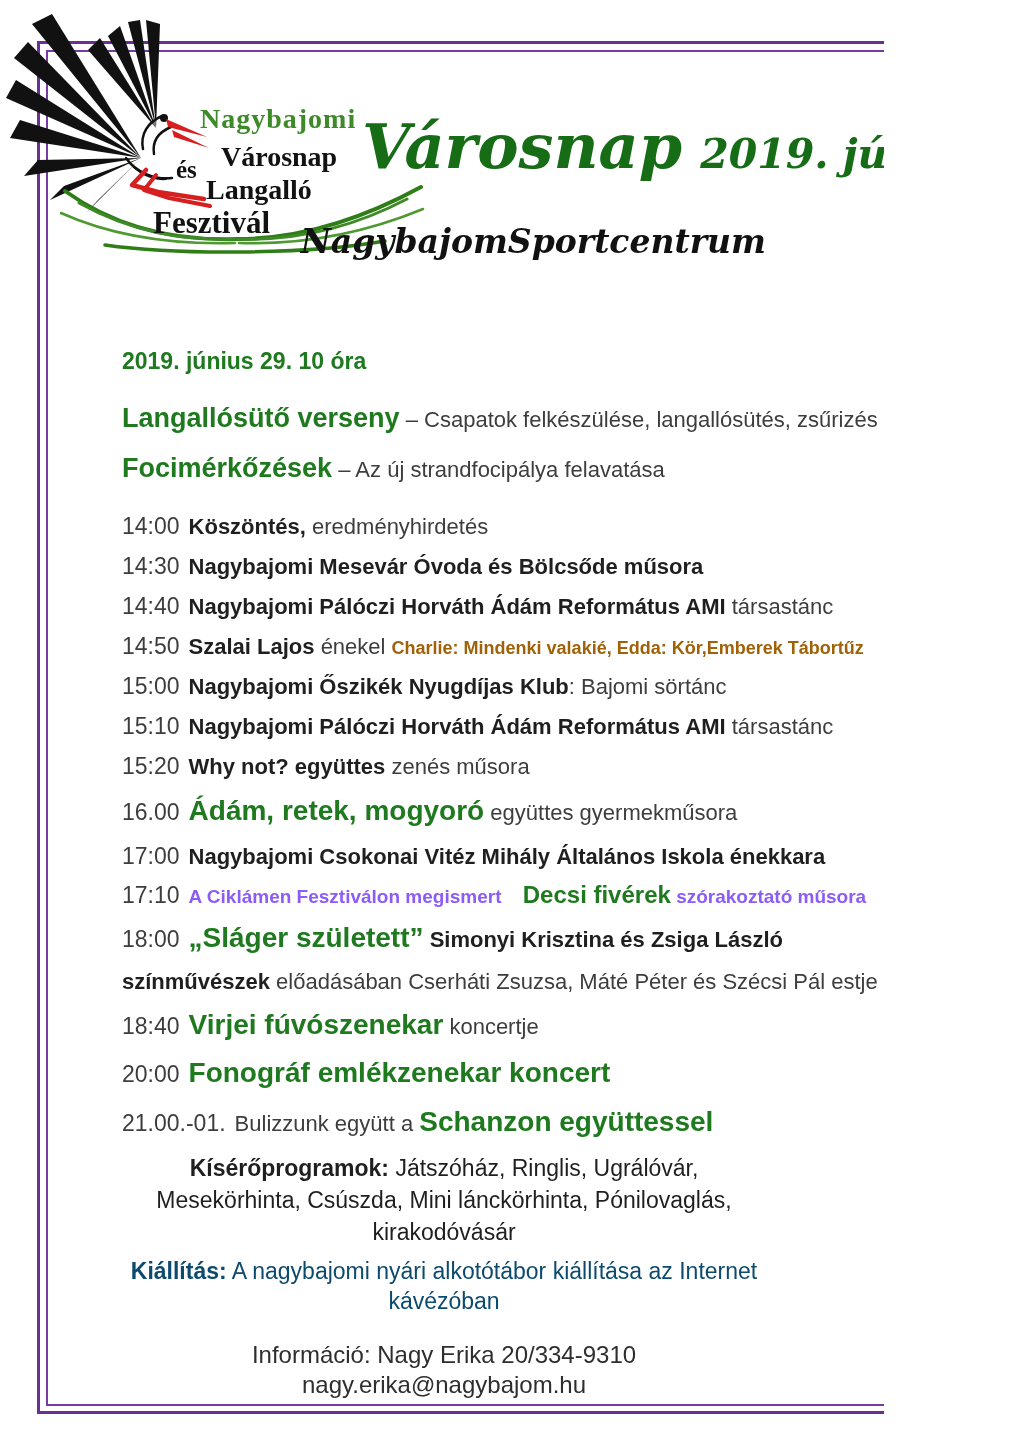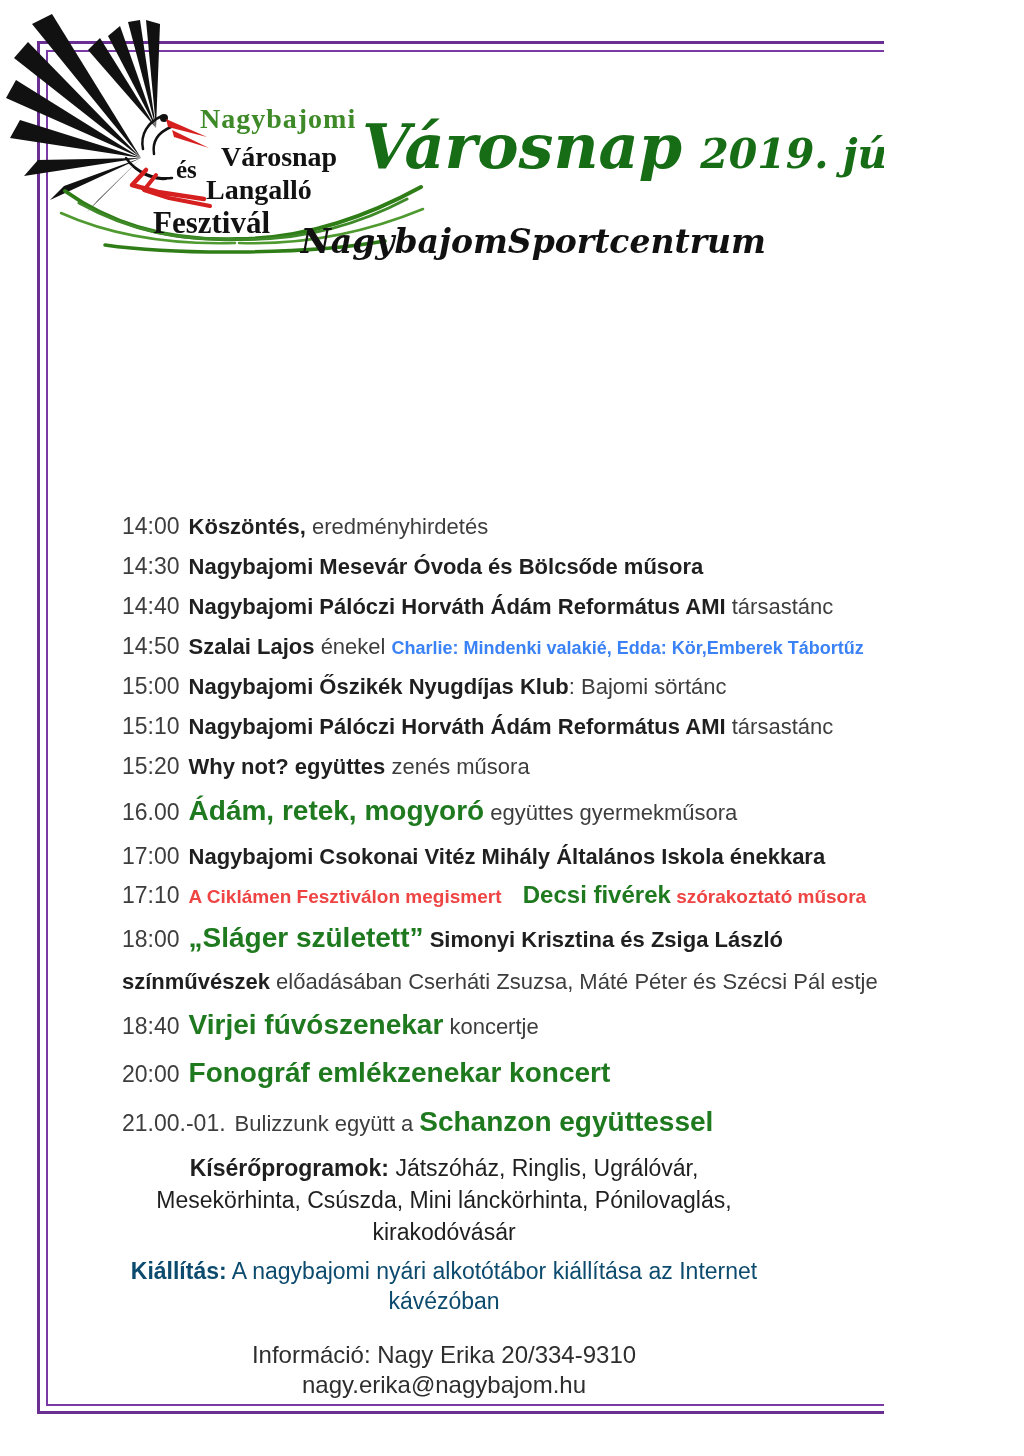--- a/index.html
+++ b/index.html
@@ -50,22 +50,22 @@
   .srow:nth-child(8){height:50px;line-height:50px;}
   .srow:nth-child(10){height:38px;line-height:38px;}
   .srow:nth-child(11){height:47px;line-height:47px;}
   .srow:nth-child(12){height:42px;line-height:42px;}
   .srow:nth-child(13){height:44px;line-height:44px;}
   .srow:nth-child(14){height:52px;line-height:52px;}
   .srow:nth-child(15){height:46px;line-height:46px;}
   .time{font-size:23px;color:#3d3d3d;margin-right:9px;}
   .seg-normal{font-size:22px;color:#3d3d3d;}
   .seg-bold{font-size:22px;font-weight:700;color:#1f1f1f;}
-  .seg-small{font-size:18px;font-weight:700;color:#3b82f6;}
-  .seg-boldsm{font-size:19px;font-weight:700;color:#ef4444;}
+  .seg-small{font-size:18px;font-weight:700;color:#a16207;}
+  .seg-boldsm{font-size:19px;font-weight:700;color:#8b5cf6;}
   .seg-green{font-size:28px;font-weight:700;color:#1f7a1f;}
   .seg-greensm{font-size:24px;font-weight:700;color:#1f7a1f;margin-left:16px;}
   
   .footer{position:absolute;left:122px;right:118px;top:1152px;text-align:center;}
   .f-side{font-size:23px;color:#1f1f1f;line-height:32px;}
   .f-side .lbl{font-weight:700;}
   .f-exhib{margin-top:8px;font-size:23px;color:#0c4a6e;line-height:30px;}
   .f-exhib .lbl{font-weight:700;}
   .f-info{margin-top:24px;font-size:24px;color:#2e2e2e;line-height:30px;}
 </style>
@@ -126,20 +126,29 @@
   <div class="logo-text lt-es">és</div>
   <div class="logo-text lt-langallo">Langalló</div>
   <div class="logo-text lt-fesztival">Fesztivál</div>
 
   <div class="header-row">
     <span class="header-title">Városnap</span>
     <span class="header-date">2019. június 29.</span>
   </div>
   <div class="header-venue">NagybajomSportcentrum</div>
 
+  <div class="intro">
+    <div class="intro-datetime">2019. június 29. 10 óra</div>
+    <div class="intro-row">
+      <span class="intro-name">Langallósütő verseny</span><span class="intro-desc"> – Csapatok felkészülése, langallósütés, zsűrizés</span>
+    </div>
+    <div class="intro-row">
+      <span class="intro-name">Focimérkőzések</span><span class="intro-desc"> – Az új strandfocipálya felavatása</span>
+    </div>
+  </div>
 
   <div class="schedule" id="schedule">
       <div class="srow"><span class="time">14:00</span><span class="seg-bold">Köszöntés,</span><span class="seg-normal"> eredményhirdetés</span></div>
       <div class="srow"><span class="time">14:30</span><span class="seg-bold">Nagybajomi Mesevár Óvoda és Bölcsőde műsora</span></div>
       <div class="srow"><span class="time">14:40</span><span class="seg-bold">Nagybajomi Pálóczi Horváth Ádám Református  AMI</span><span class="seg-normal"> társastánc</span></div>
       <div class="srow"><span class="time">14:50</span><span class="seg-bold">Szalai Lajos</span><span class="seg-normal"> énekel </span><span class="seg-small">Charlie: Mindenki valakié, Edda: Kör,Emberek Tábortűz</span></div>
       <div class="srow"><span class="time">15:00</span><span class="seg-bold">Nagybajomi Őszikék Nyugdíjas Klub</span><span class="seg-normal">: Bajomi sörtánc</span></div>
       <div class="srow"><span class="time">15:10</span><span class="seg-bold">Nagybajomi Pálóczi Horváth Ádám Református  AMI</span><span class="seg-normal"> társastánc</span></div>
       <div class="srow"><span class="time">15:20</span><span class="seg-bold">Why not? együttes</span><span class="seg-normal"> zenés műsora</span></div>
       <div class="srow"><span class="time">16.00</span><span class="seg-green">Ádám, retek, mogyoró</span><span class="seg-normal"> együttes gyermekműsora</span></div>

